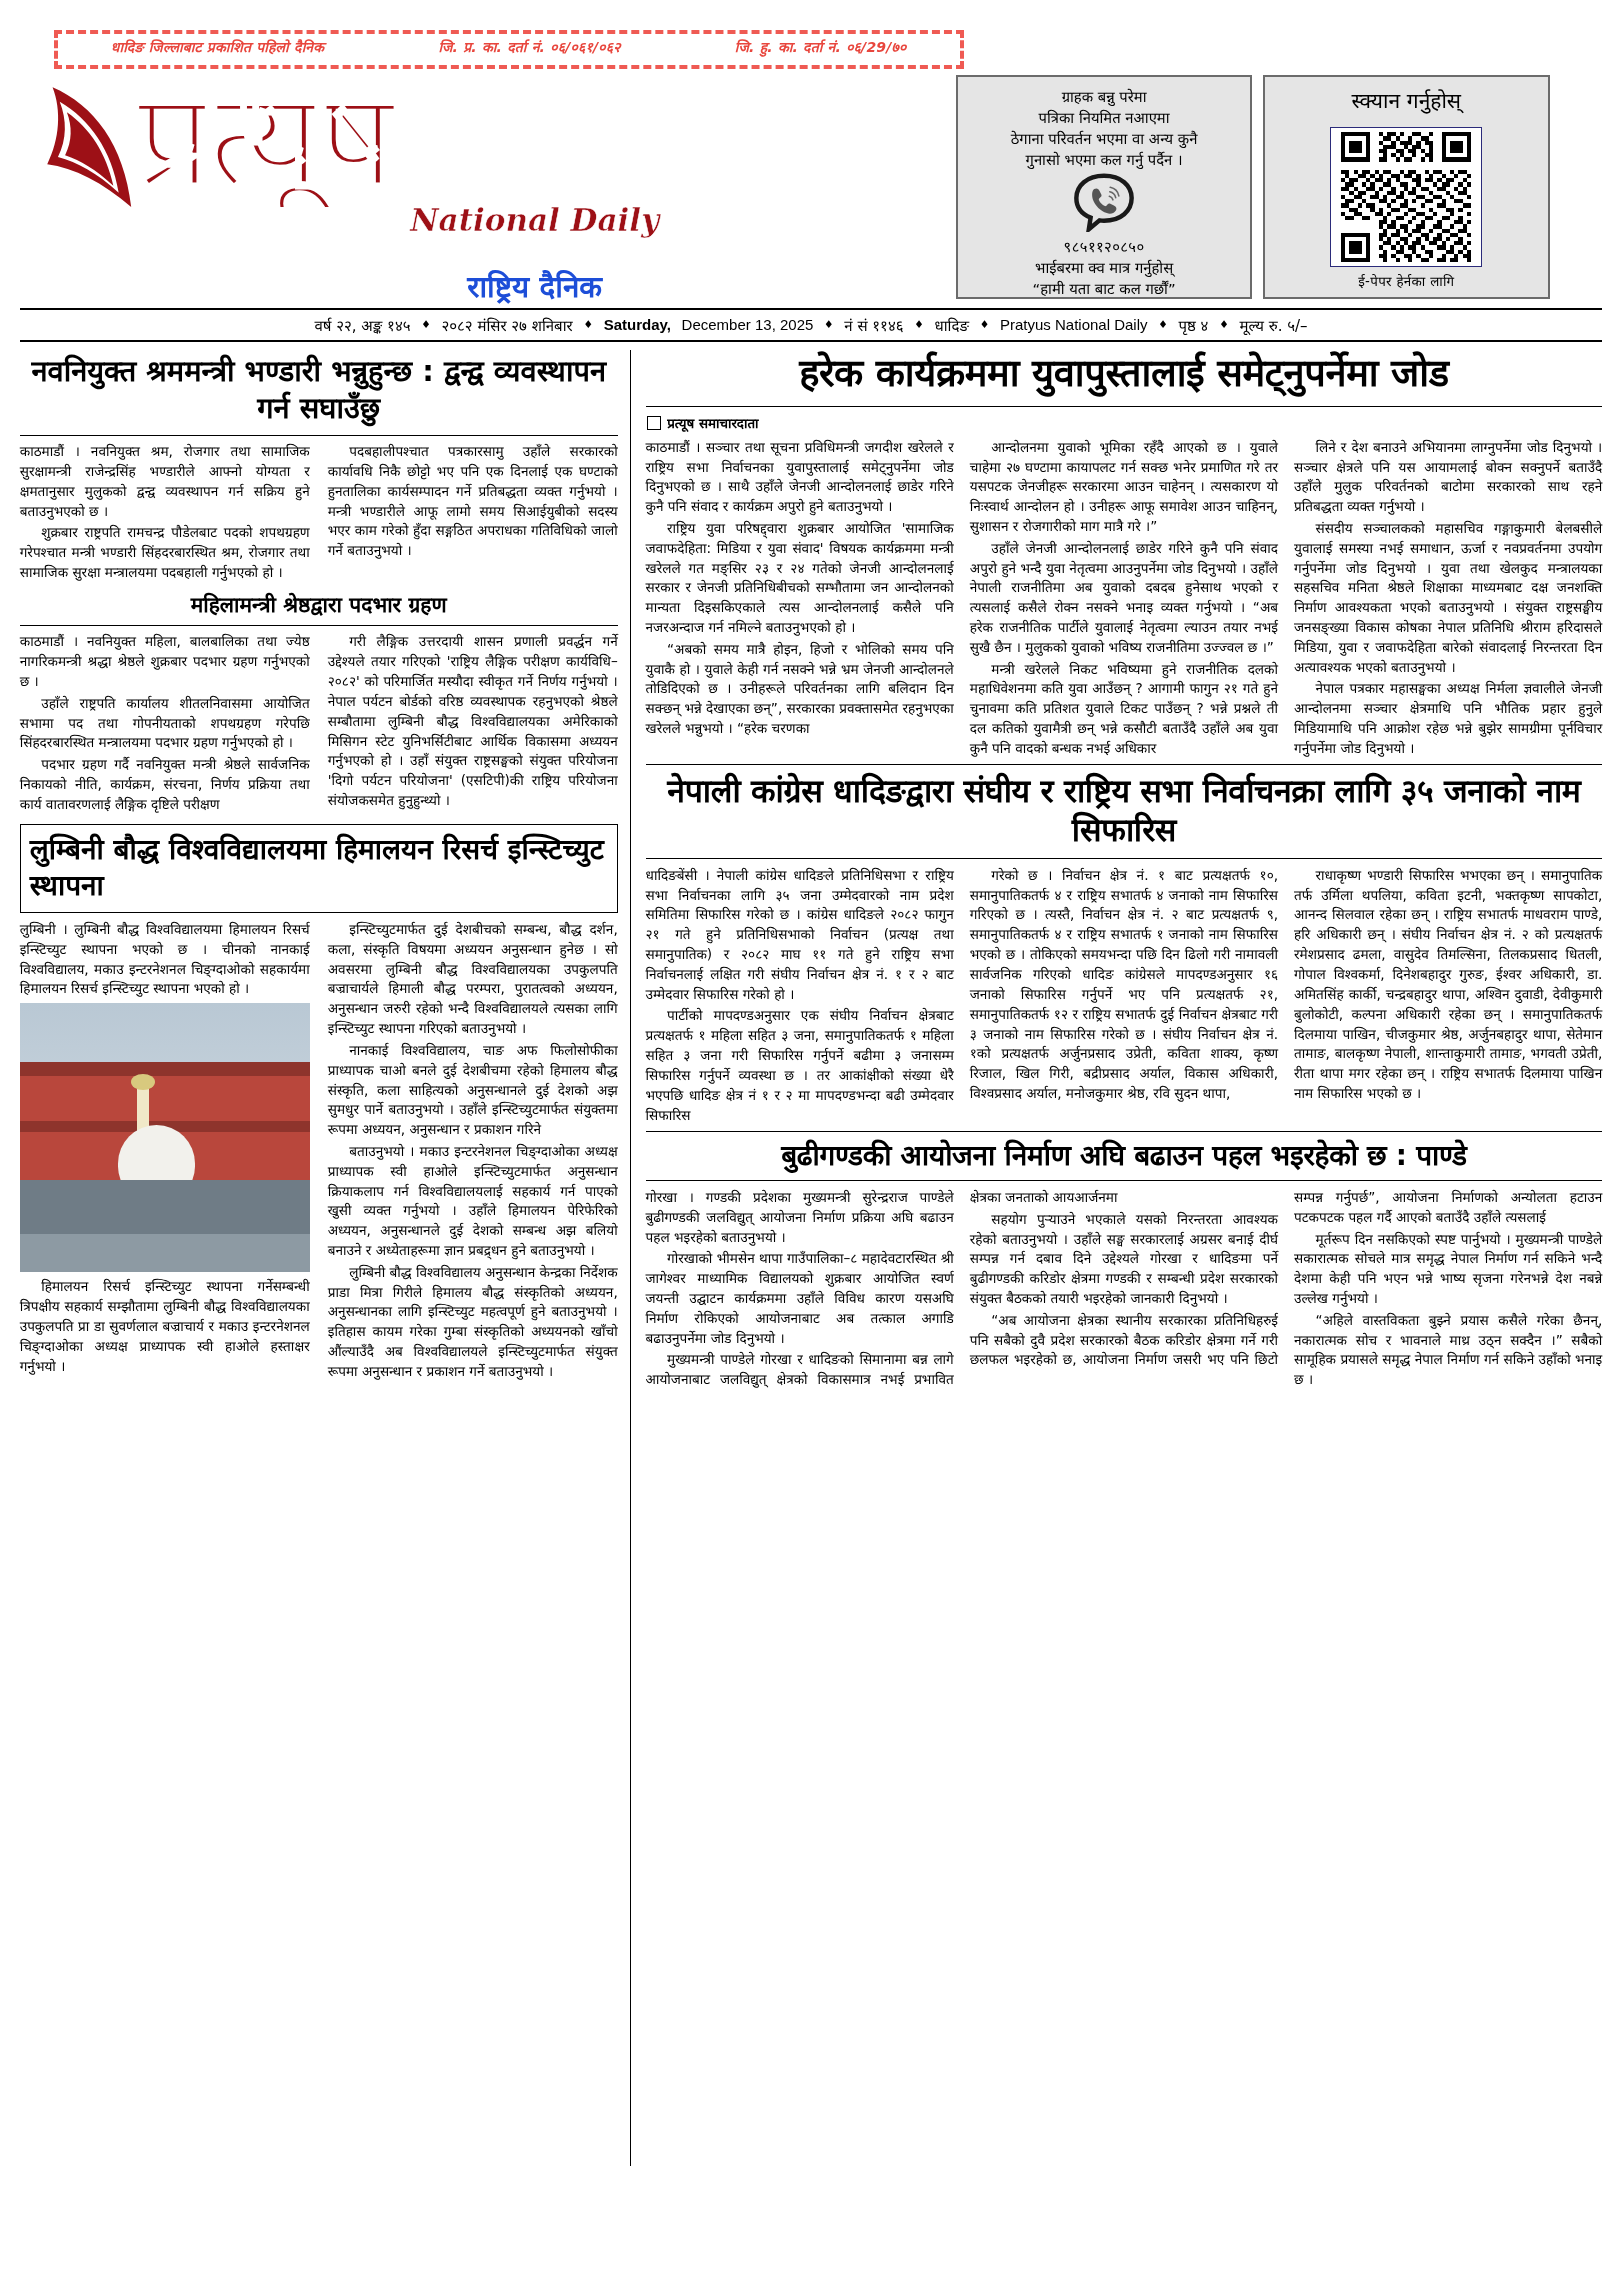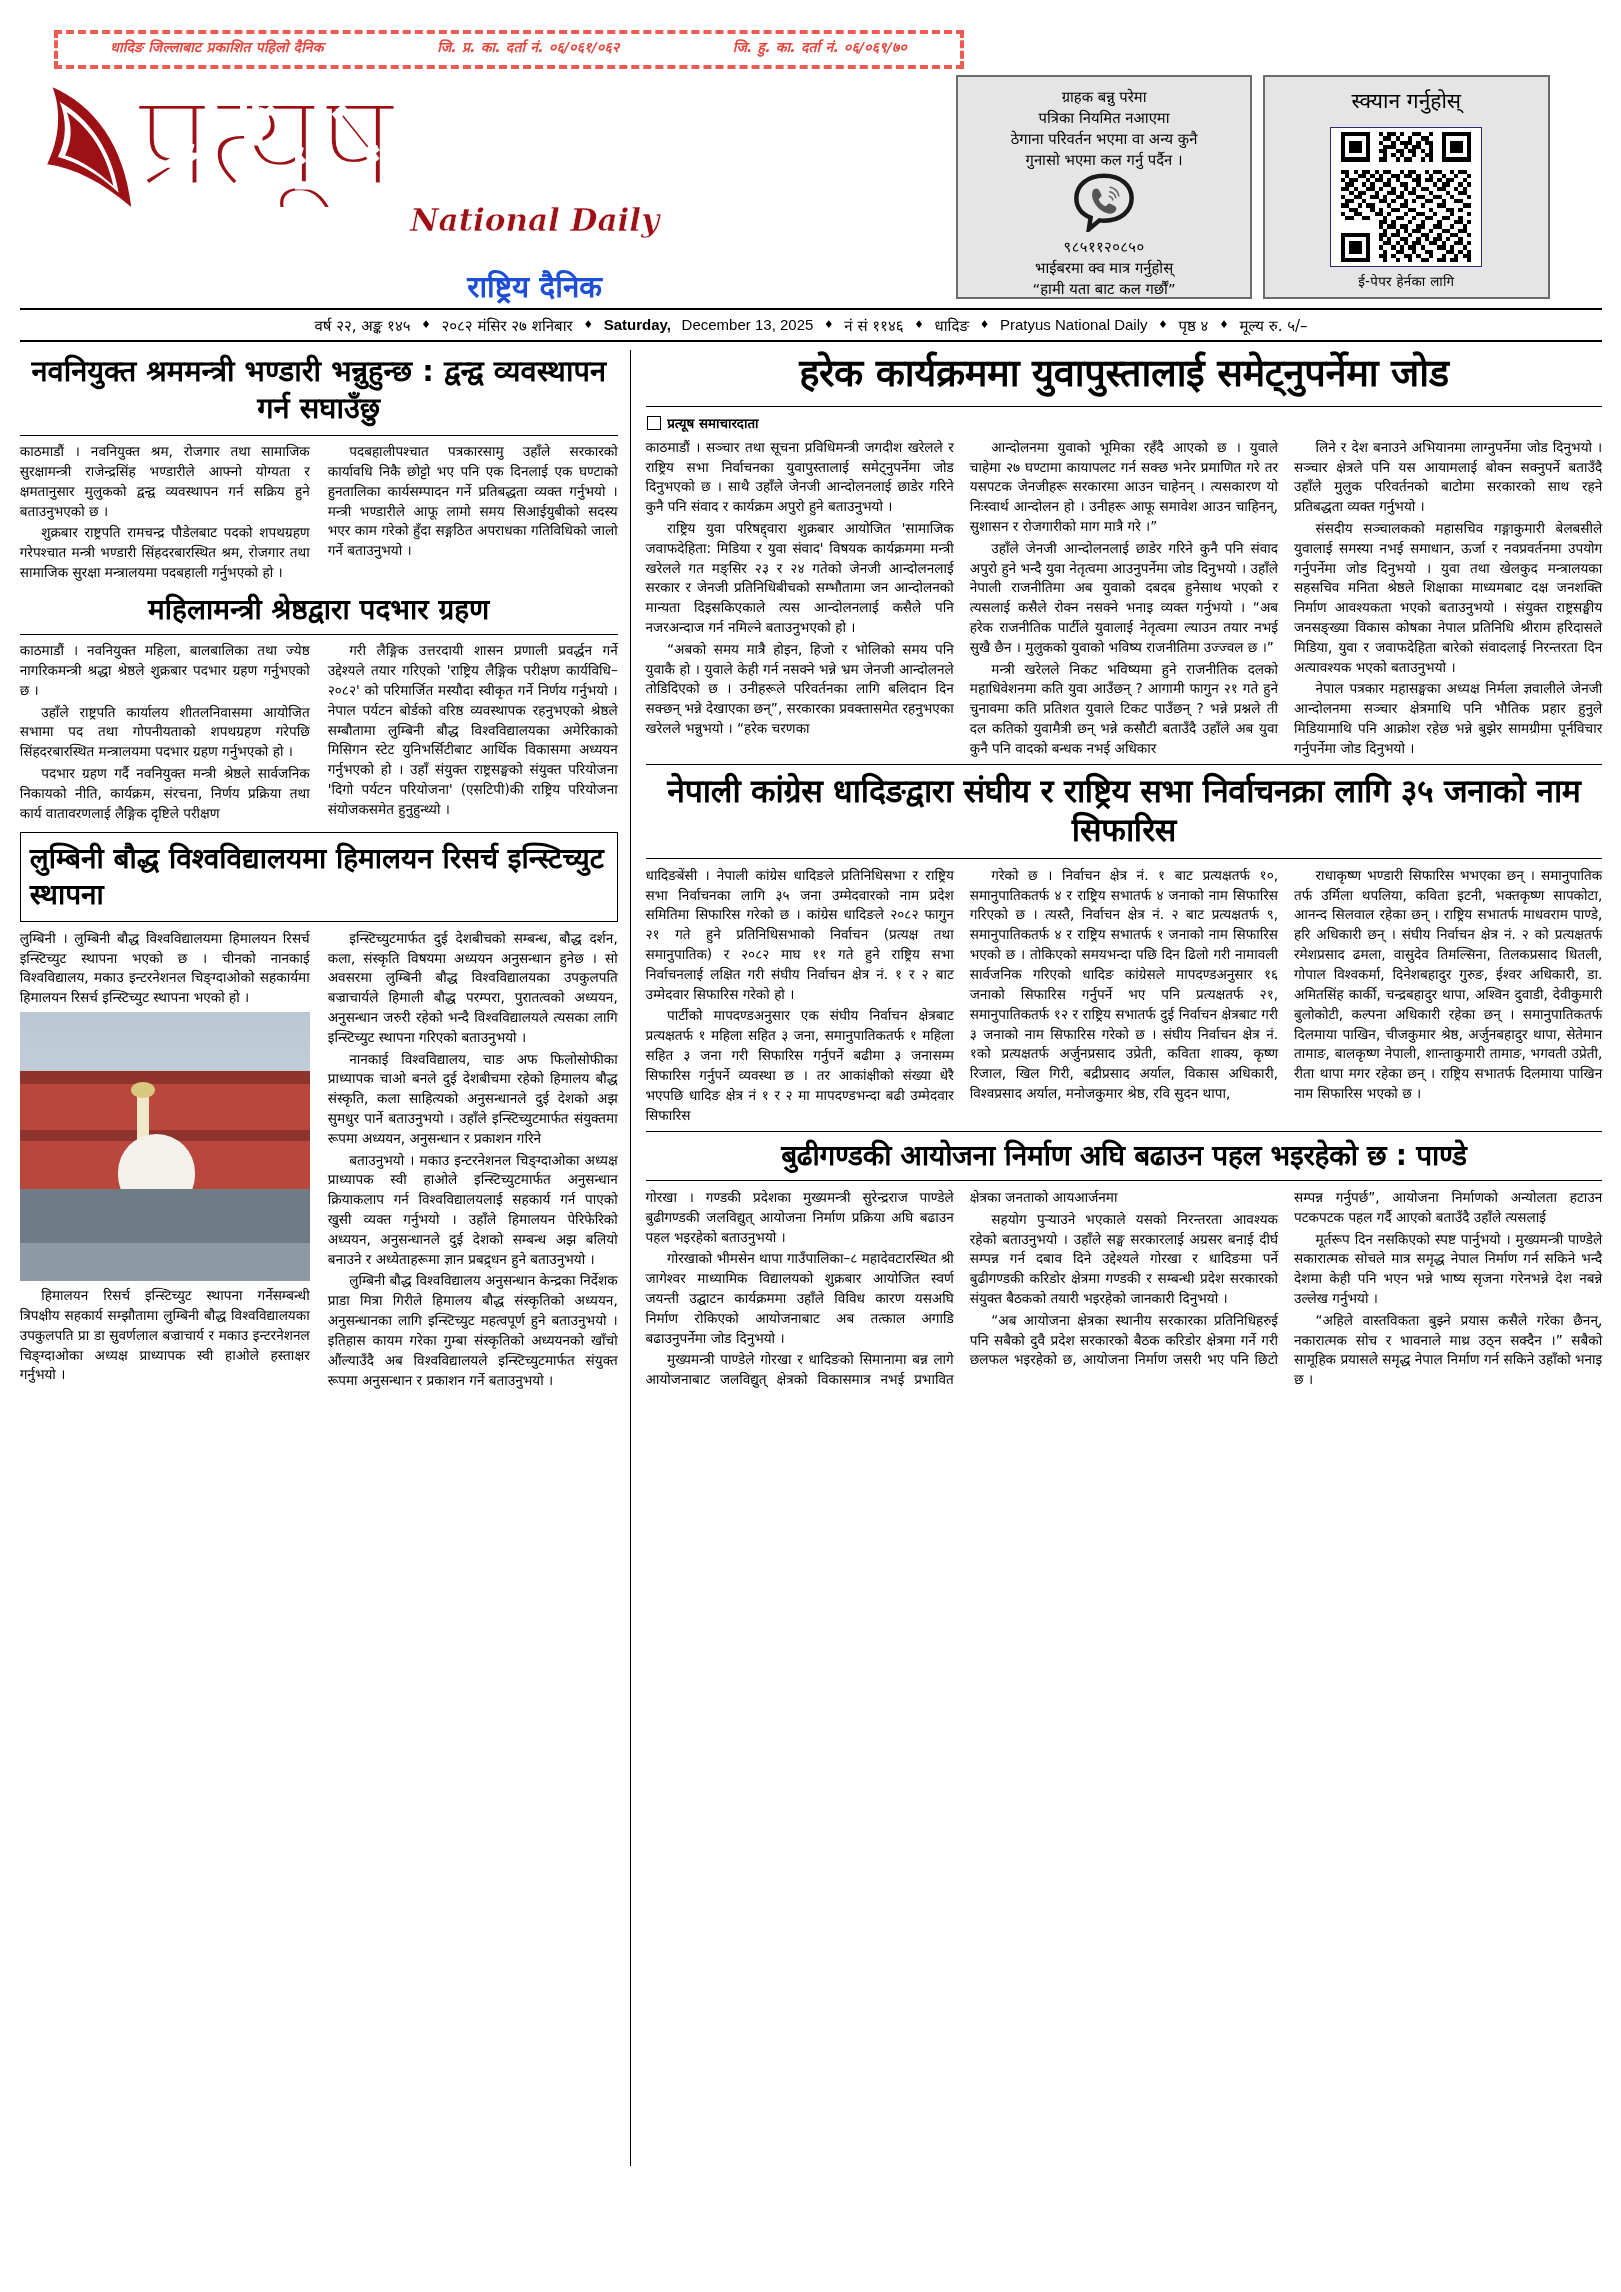--- a/index.html
+++ b/index.html
@@ -43,21 +43,21 @@
   .datebar .en{font-family:"Liberation Sans",sans-serif;}
   .datebar b{font-weight:700;}
   .dia{color:#000;font-size:10.7px;}
 
   
   .content{display:flex;margin-top:8px;gap:0;height:1816px;}
   .colA{width:614px;padding-right:12.5px;box-sizing:border-box;border-right:1.3px solid #000;}
   .colB{width:975px;padding-left:14.3px;box-sizing:border-box;}
 
   .hl1{font-size:29px;font-weight:700;text-align:center;line-height:1.28;margin:3.6px 0 7.2px 0;}
-  .hl-sub{font-size:28px;font-weight:700;text-align:center;line-height:1.25;margin:9px 0 7.2px 0;}
+  .hl-sub{font-size:21px;font-weight:700;text-align:center;line-height:1.25;margin:9px 0 7.2px 0;}
   .hl-lead{font-size:38px;font-weight:700;text-align:center;line-height:1.2;margin:1.8px 0 9px 0;
       letter-spacing:-0.4px;}
   .hl-mid{font-size:32px;font-weight:700;text-align:center;line-height:1.22;margin:5.4px 0 7.2px 0;
       letter-spacing:-0.4px;}
   .hl-bot{font-size:28px;font-weight:700;text-align:center;line-height:1.2;margin:3.6px 0 7.2px 0;
       letter-spacing:-0.3px;}
   .rulefull{border-top:1.8px solid #000;margin:5.4px 0 7.2px 0;}
   .rulethin{border-top:0.9px solid #000;margin:4.5px 0 6.3px 0;}
 
   .byline{display:flex;align-items:center;gap:6.3px;font-size:13.4px;font-weight:700;margin:0 0 5.4px 1.8px;}
@@ -88,21 +88,21 @@
 </head>
 <body>
 
 <div class="page">
 
   <div class="topstrip">
     <div class="dashbox"></div>
     <div class="inner">
       <span>धादिङ जिल्लाबाट प्रकाशित पहिलो दैनिक</span>
       <span>जि. प्र. का. दर्ता नं. ०६/०६१/०६२</span>
-      <span>जि. हु. का. दर्ता नं. ०६/०६९/७०</span>
+      <span>जि. हु. का. दर्ता नं. ०६/29/७०</span>
     </div>
   </div>
 
   <div class="masthead">
 
     <div class="logowrap">
       <svg class="penstroke" viewBox="0 0 118 150">
         <path d="M16 6 C62 26 96 70 104 140 C72 112 40 96 10 92 C24 64 26 32 16 6 Z" fill="#9d1016"></path>
         <path d="M24 22 C58 42 82 76 90 124 C66 102 44 90 22 84 C32 64 32 42 24 22 Z" fill="#fff"></path>
         <path d="M32 34 C58 52 76 80 84 116 C64 98 48 88 30 82 C38 66 38 50 32 34 Z" fill="#9d1016"></path>

